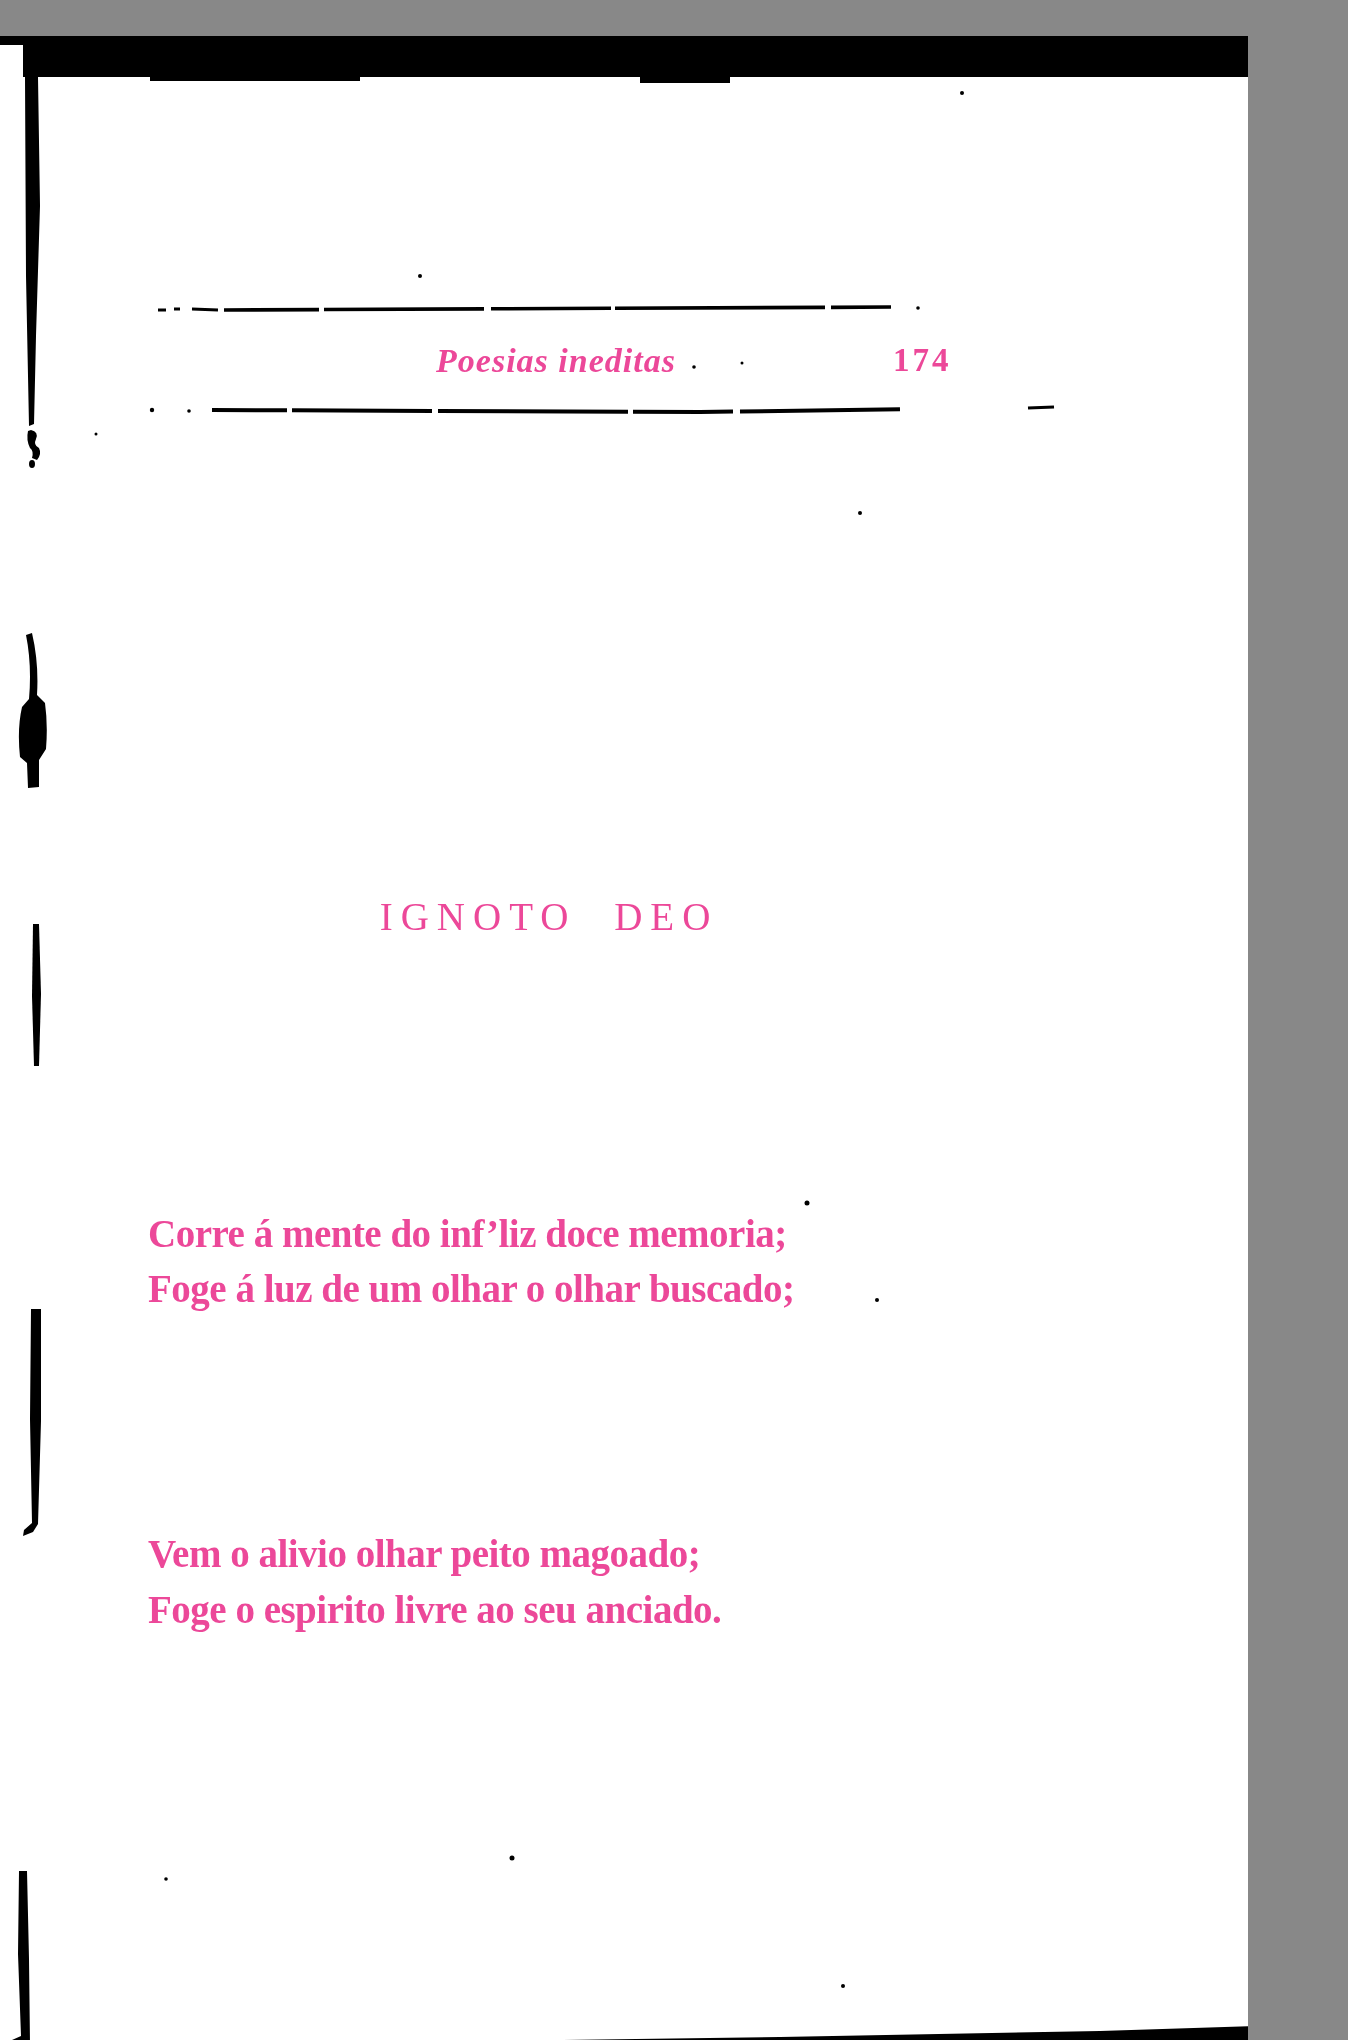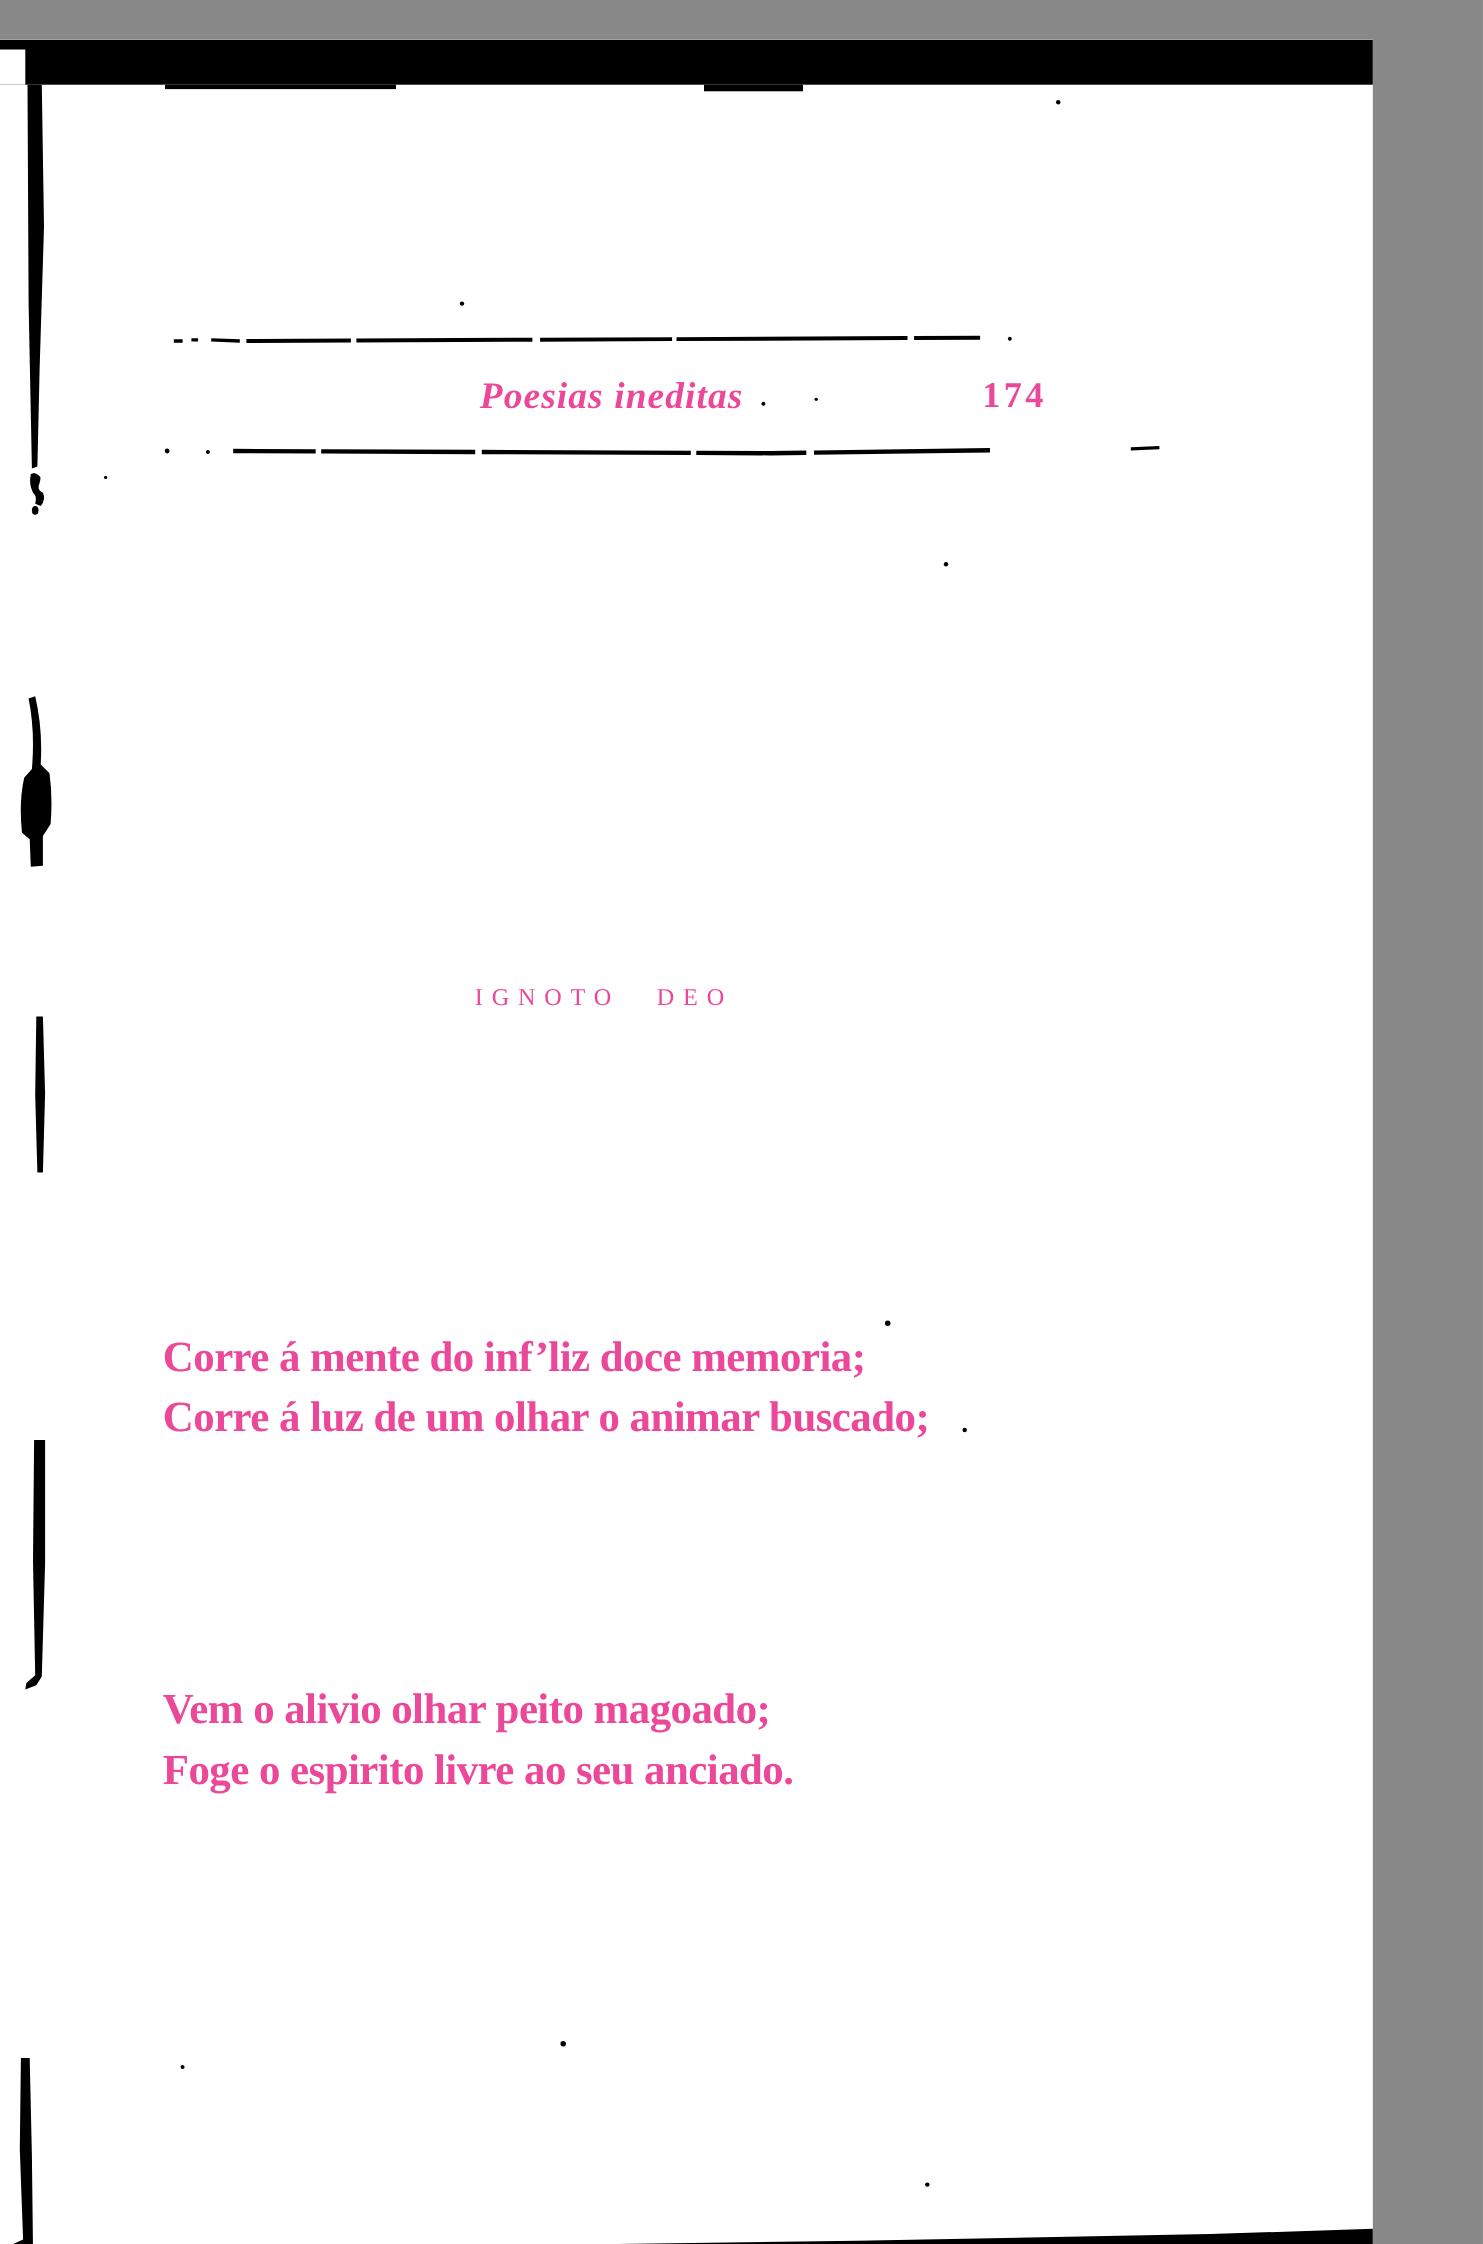--- a/index.html
+++ b/index.html
@@ -12,21 +12,21 @@
     position:absolute;top:306px;left:556px;transform:translateX(-50%);
     font-style:italic;font-weight:bold;font-size:34px;letter-spacing:1px;
     white-space:nowrap;
   }
   .page-number{
     position:absolute;top:306px;left:893px;
     font-weight:bold;font-size:33px;letter-spacing:3px;white-space:nowrap;
   }
   .poem-title{
     position:absolute;top:858px;left:549px;transform:translateX(-50%);
-    font-size:22px;letter-spacing:8px;word-spacing:20px;white-space:nowrap;
+    font-size:39px;letter-spacing:8px;word-spacing:20px;white-space:nowrap;
   }
   .stanza{position:absolute;left:148px;white-space:nowrap;}
   .stanza-1{top:1170px;}
   .stanza-2{top:1490px;}
   .pline{
     height:56px;line-height:56px;font-size:39px;font-weight:bold;
     letter-spacing:-0.5px;white-space:nowrap;
   }
   .stanza-1 .pline{height:55px;line-height:55px;}
   .dropcap{
@@ -91,21 +91,21 @@
     </g>
   </svg>
 
   <div class="running-title">Poesias ineditas</div>
   <div class="page-number">174</div>
 
   <div class="poem-title">IGNOTO DEO</div>
 
   <div class="stanza stanza-1">
     <div class="pline">Corre á mente do inf’liz doce memoria;</div>
-    <div class="pline">Corre á luz de um olhar o animar buscado;</div>
+    <div class="pline">Foge á luz de um olhar o olhar buscado;</div>
   </div>
 
   <div class="stanza stanza-2">
     <div class="pline">Vem o alivio olhar peito magoado;</div>
     <div class="pline">Foge o espirito livre ao seu anciado.</div>
   </div>
 
 </div>
 
 </body></html>

